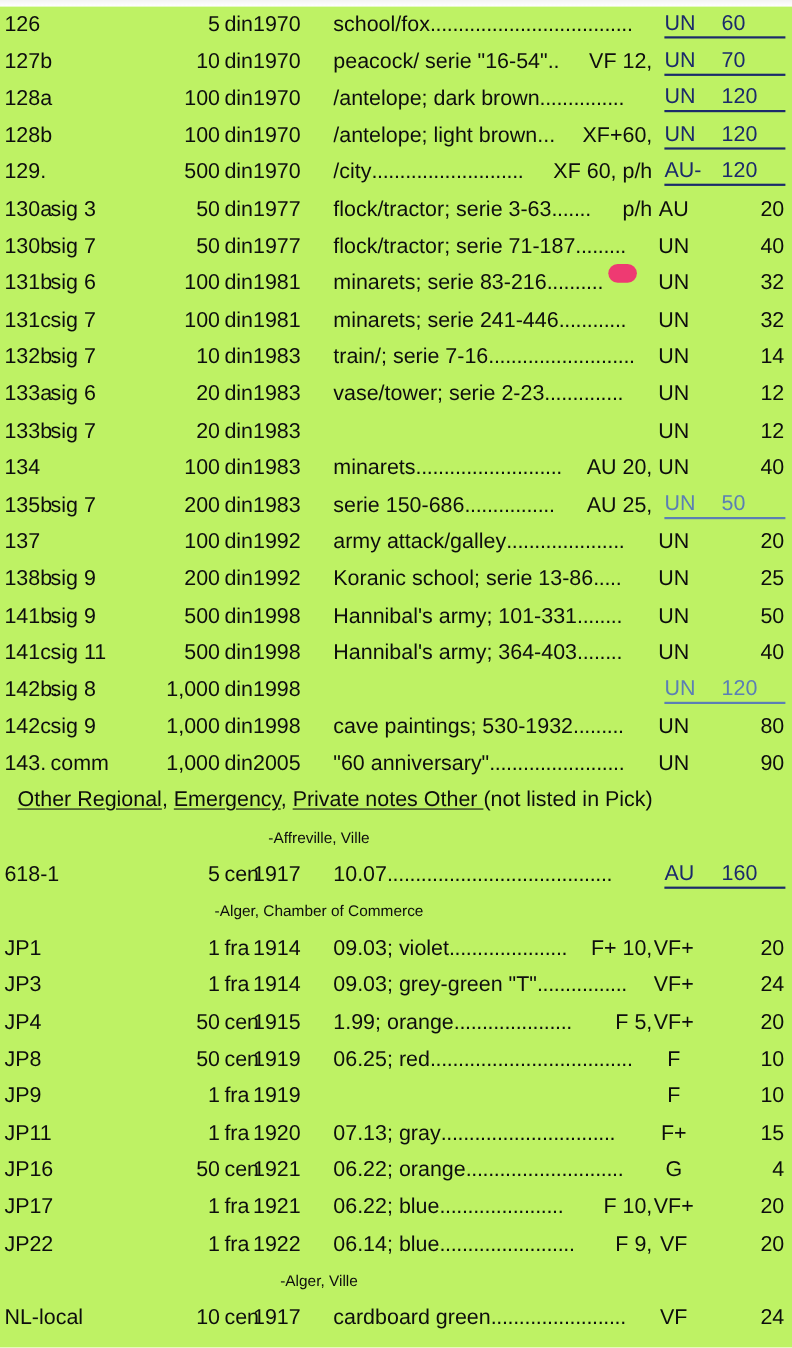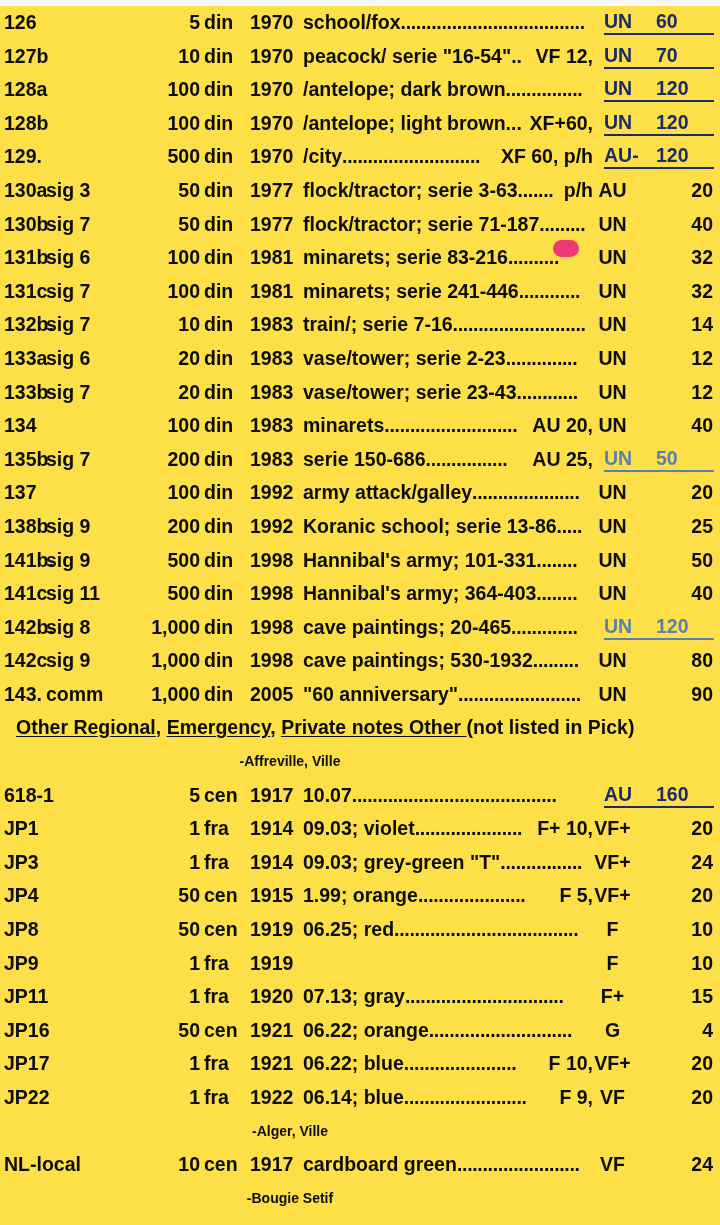--- a/index.html
+++ b/index.html
@@ -12,22 +12,21 @@
   body {
     font-family: "Liberation Sans", sans-serif;
     color: #0d0d0d;
     -webkit-font-smoothing: antialiased;
   }
 
   #page {
     position: relative;
     width: 720px;
     height: 1225px;
-    background: #fde047;
-    font-weight: bold;
+    background: #bef264;
   }
 
   
   .top-clip {
     position: absolute;
     top: 0; left: 0;
     width: 720px; height: 6px;
     background: linear-gradient(to bottom, #f3f3f3 0%, #fbfbfb 60%, #ffffff 100%);
   }
 
@@ -62,21 +61,21 @@
     width: 140px;
     text-align: right;
   }
   .c-unit {
     position: absolute;
     left: 204px; top: 0;
     text-align: right;
   }
   .c-year {
     position: absolute;
-    left: 250px; top: 0;
+    left: 230px; top: 0;
     text-align: right;
   }
   .c-desc {
     position: absolute;
     left: 303px; top: 0;
     width: 290px;
     text-align: left;
     overflow: hidden;
   }
   
@@ -296,21 +295,20 @@
         <span class="c-desc"><span> vase/tower; serie 2-23</span><span class="leader">..............</span></span>
         <span class="c-grade">UN</span>
         <span class="c-price">12</span>
       </div>
       <div class="row">
         <span class="c-cat">133b</span>
         <span class="c-sig">sig 7</span>
         <span class="c-denom">20</span>
         <span class="c-unit">din</span>
         <span class="c-year">1983</span>
-        <span class="c-desc"><span> vase/tower; serie 23-43</span><span class="leader">............</span></span>
         <span class="c-grade">UN</span>
         <span class="c-price">12</span>
       </div>
       <div class="row">
         <span class="c-cat">134</span>
         <span class="c-denom">100</span>
         <span class="c-unit">din</span>
         <span class="c-year">1983</span>
         <span class="c-desc"><span class="tail">AU 20,</span><span>minarets</span><span class="leader">..........................</span></span>
         <span class="c-grade">UN</span>
@@ -368,21 +366,20 @@
         <span class="c-desc"><span>Hannibal's army; 364-403</span><span class="leader">........</span></span>
         <span class="c-grade">UN</span>
         <span class="c-price">40</span>
       </div>
       <div class="row">
         <span class="c-cat">142b.</span>
         <span class="c-sig">sig 8</span>
         <span class="c-denom">1,000</span>
         <span class="c-unit">din</span>
         <span class="c-year">1998</span>
-        <span class="c-desc"><span> cave paintings; 20-465</span><span class="leader">.............</span></span>
         <a class="linkblock link-steel" href="#">
           <span class="lk-inner">
             <span class="lk-grade">UN</span>
             <span class="lk-price">120</span>
           </span>
         </a>
       </div>
       <div class="row">
         <span class="c-cat">142c</span>
         <span class="c-sig">sig 9</span>
@@ -414,20 +411,23 @@
         <span class="c-denom">5</span>
         <span class="c-unit">cen</span>
         <span class="c-year">1917</span>
         <span class="c-desc"><span>10.07</span><span class="leader">........................................</span></span>
         <a class="linkblock link-dark" href="#">
           <span class="lk-inner">
             <span class="lk-grade">AU</span>
             <span class="lk-price">160</span>
           </span>
         </a>
+      </div>
+      <div class="row sub-head">
+        <span class="subh-inner">-Alger, Chamber of Commerce</span>
       </div>
       <div class="row">
         <span class="c-cat">JP1</span>
         <span class="c-denom">1</span>
         <span class="c-unit">fra</span>
         <span class="c-year">1914</span>
         <span class="c-desc"><span class="tail">F+ 10,</span><span>09.03; violet</span><span class="leader">.....................</span></span>
         <span class="c-grade">VF+</span>
         <span class="c-price">20</span>
       </div>

